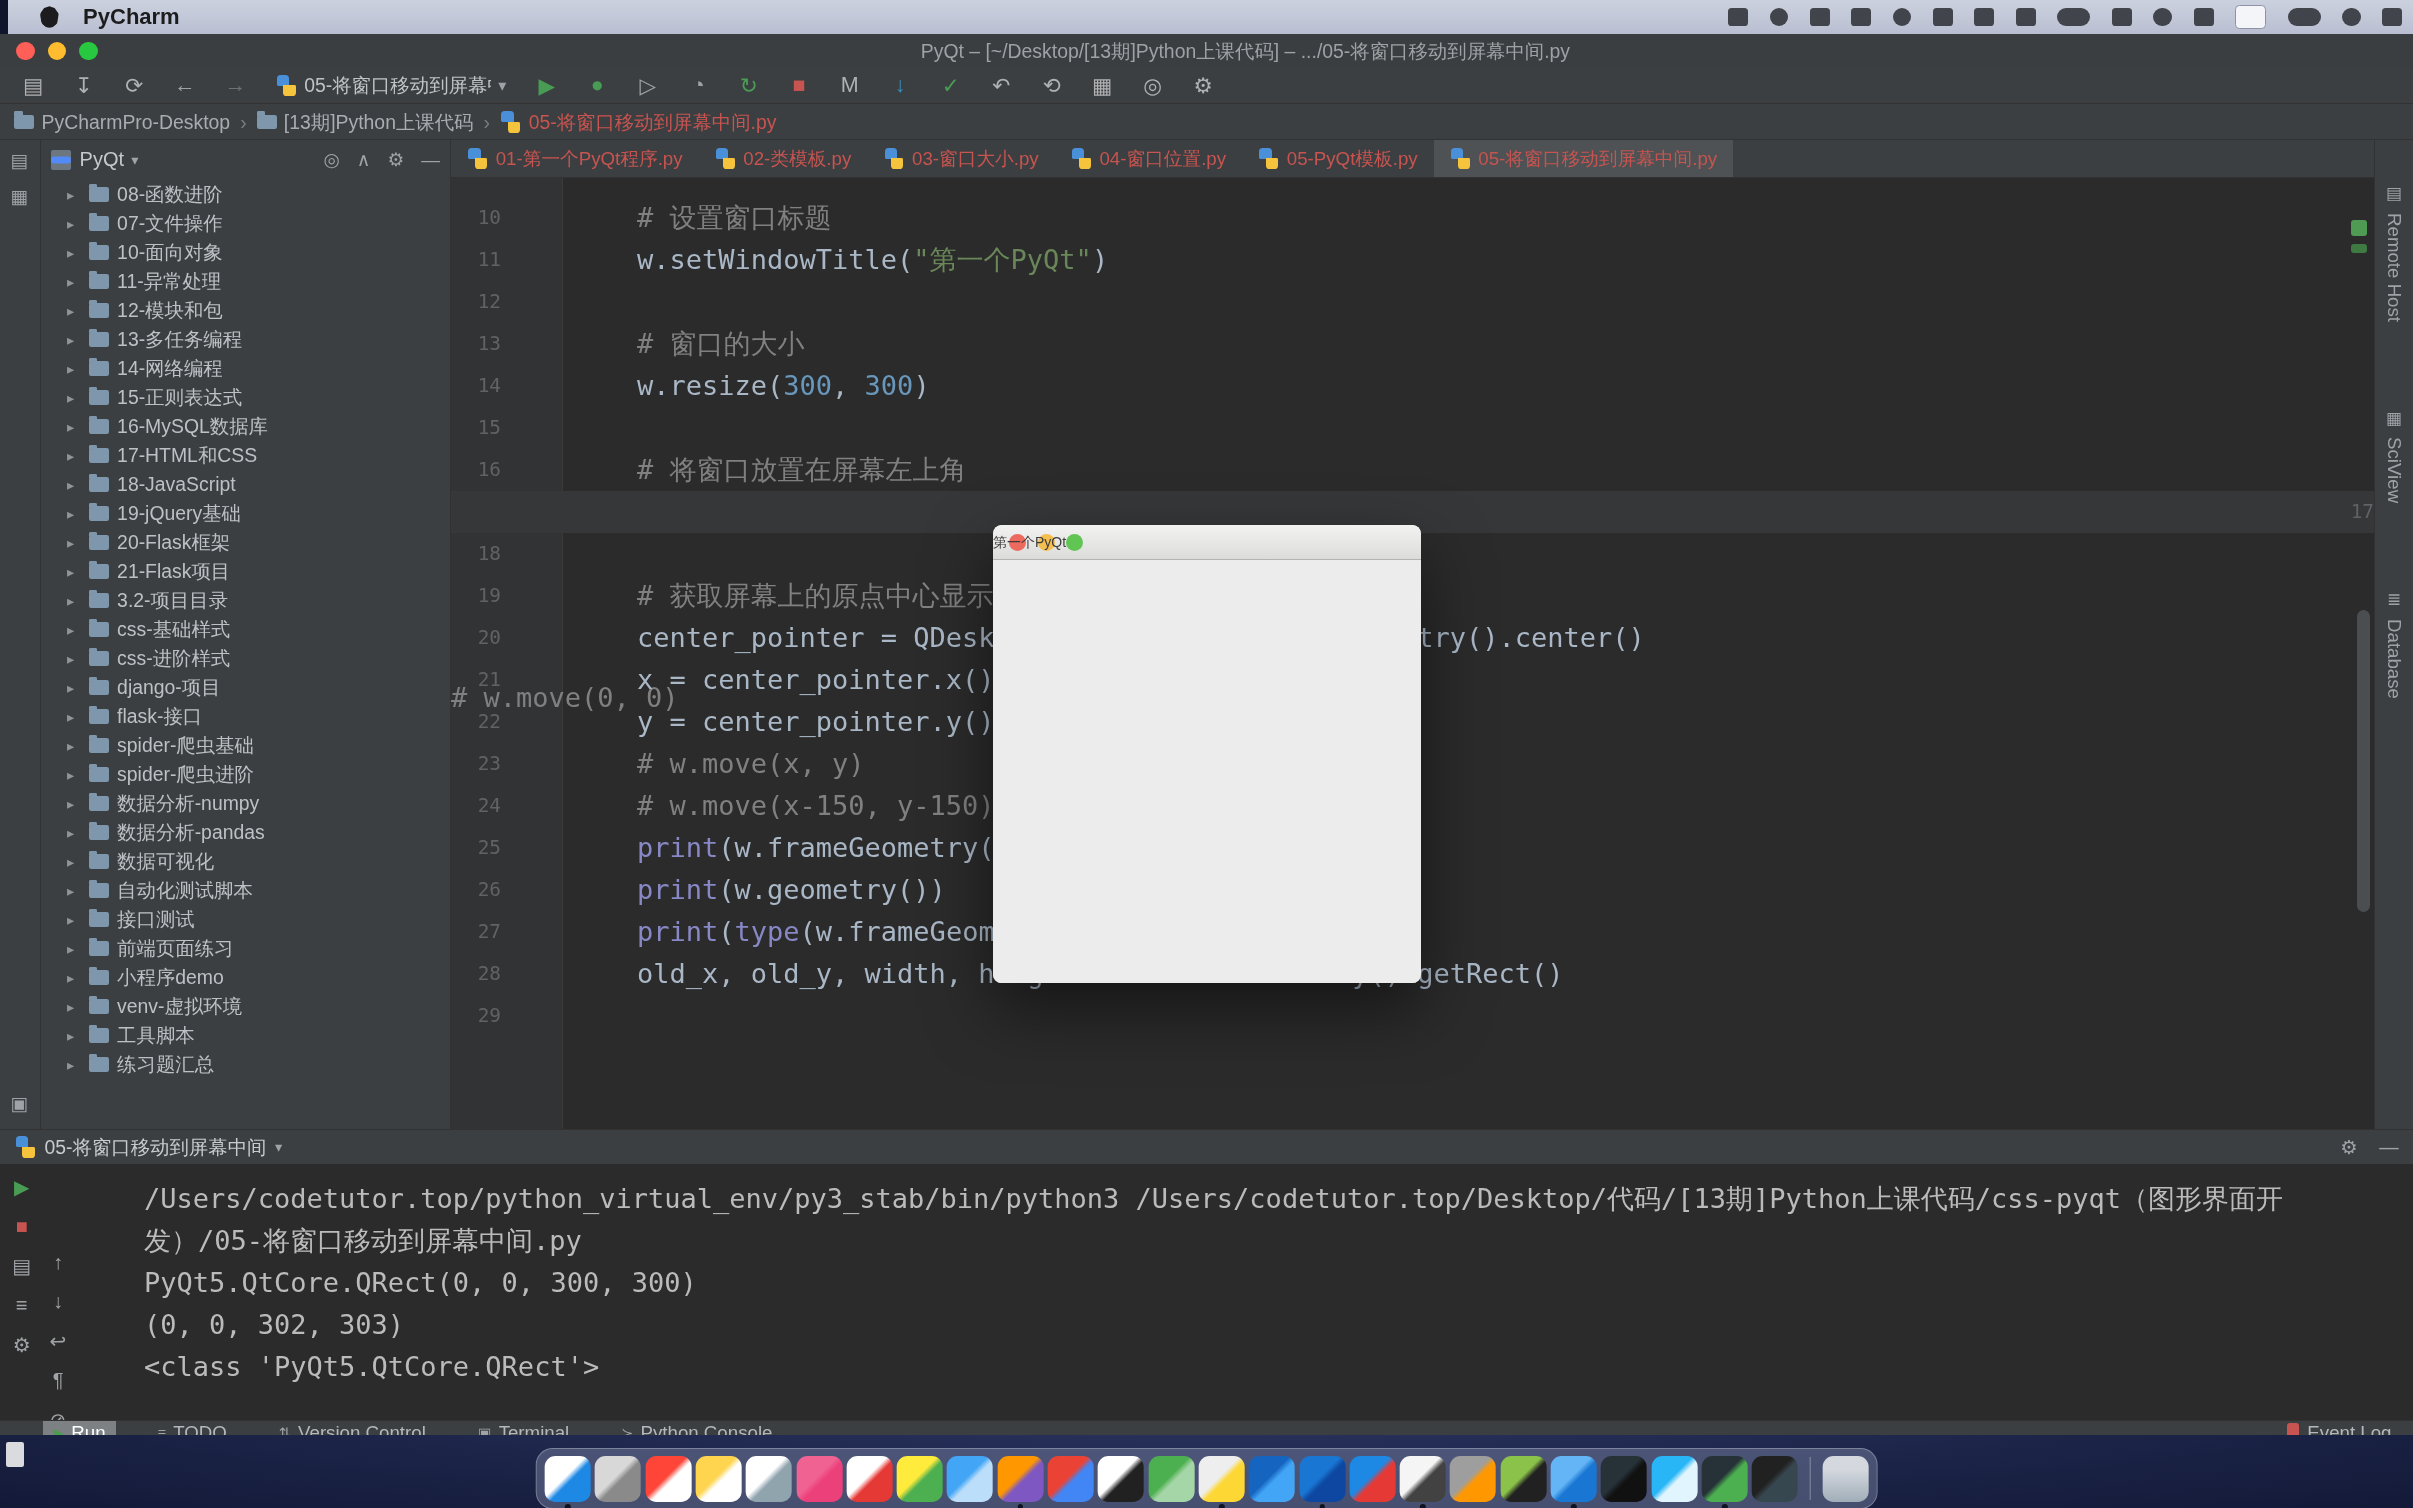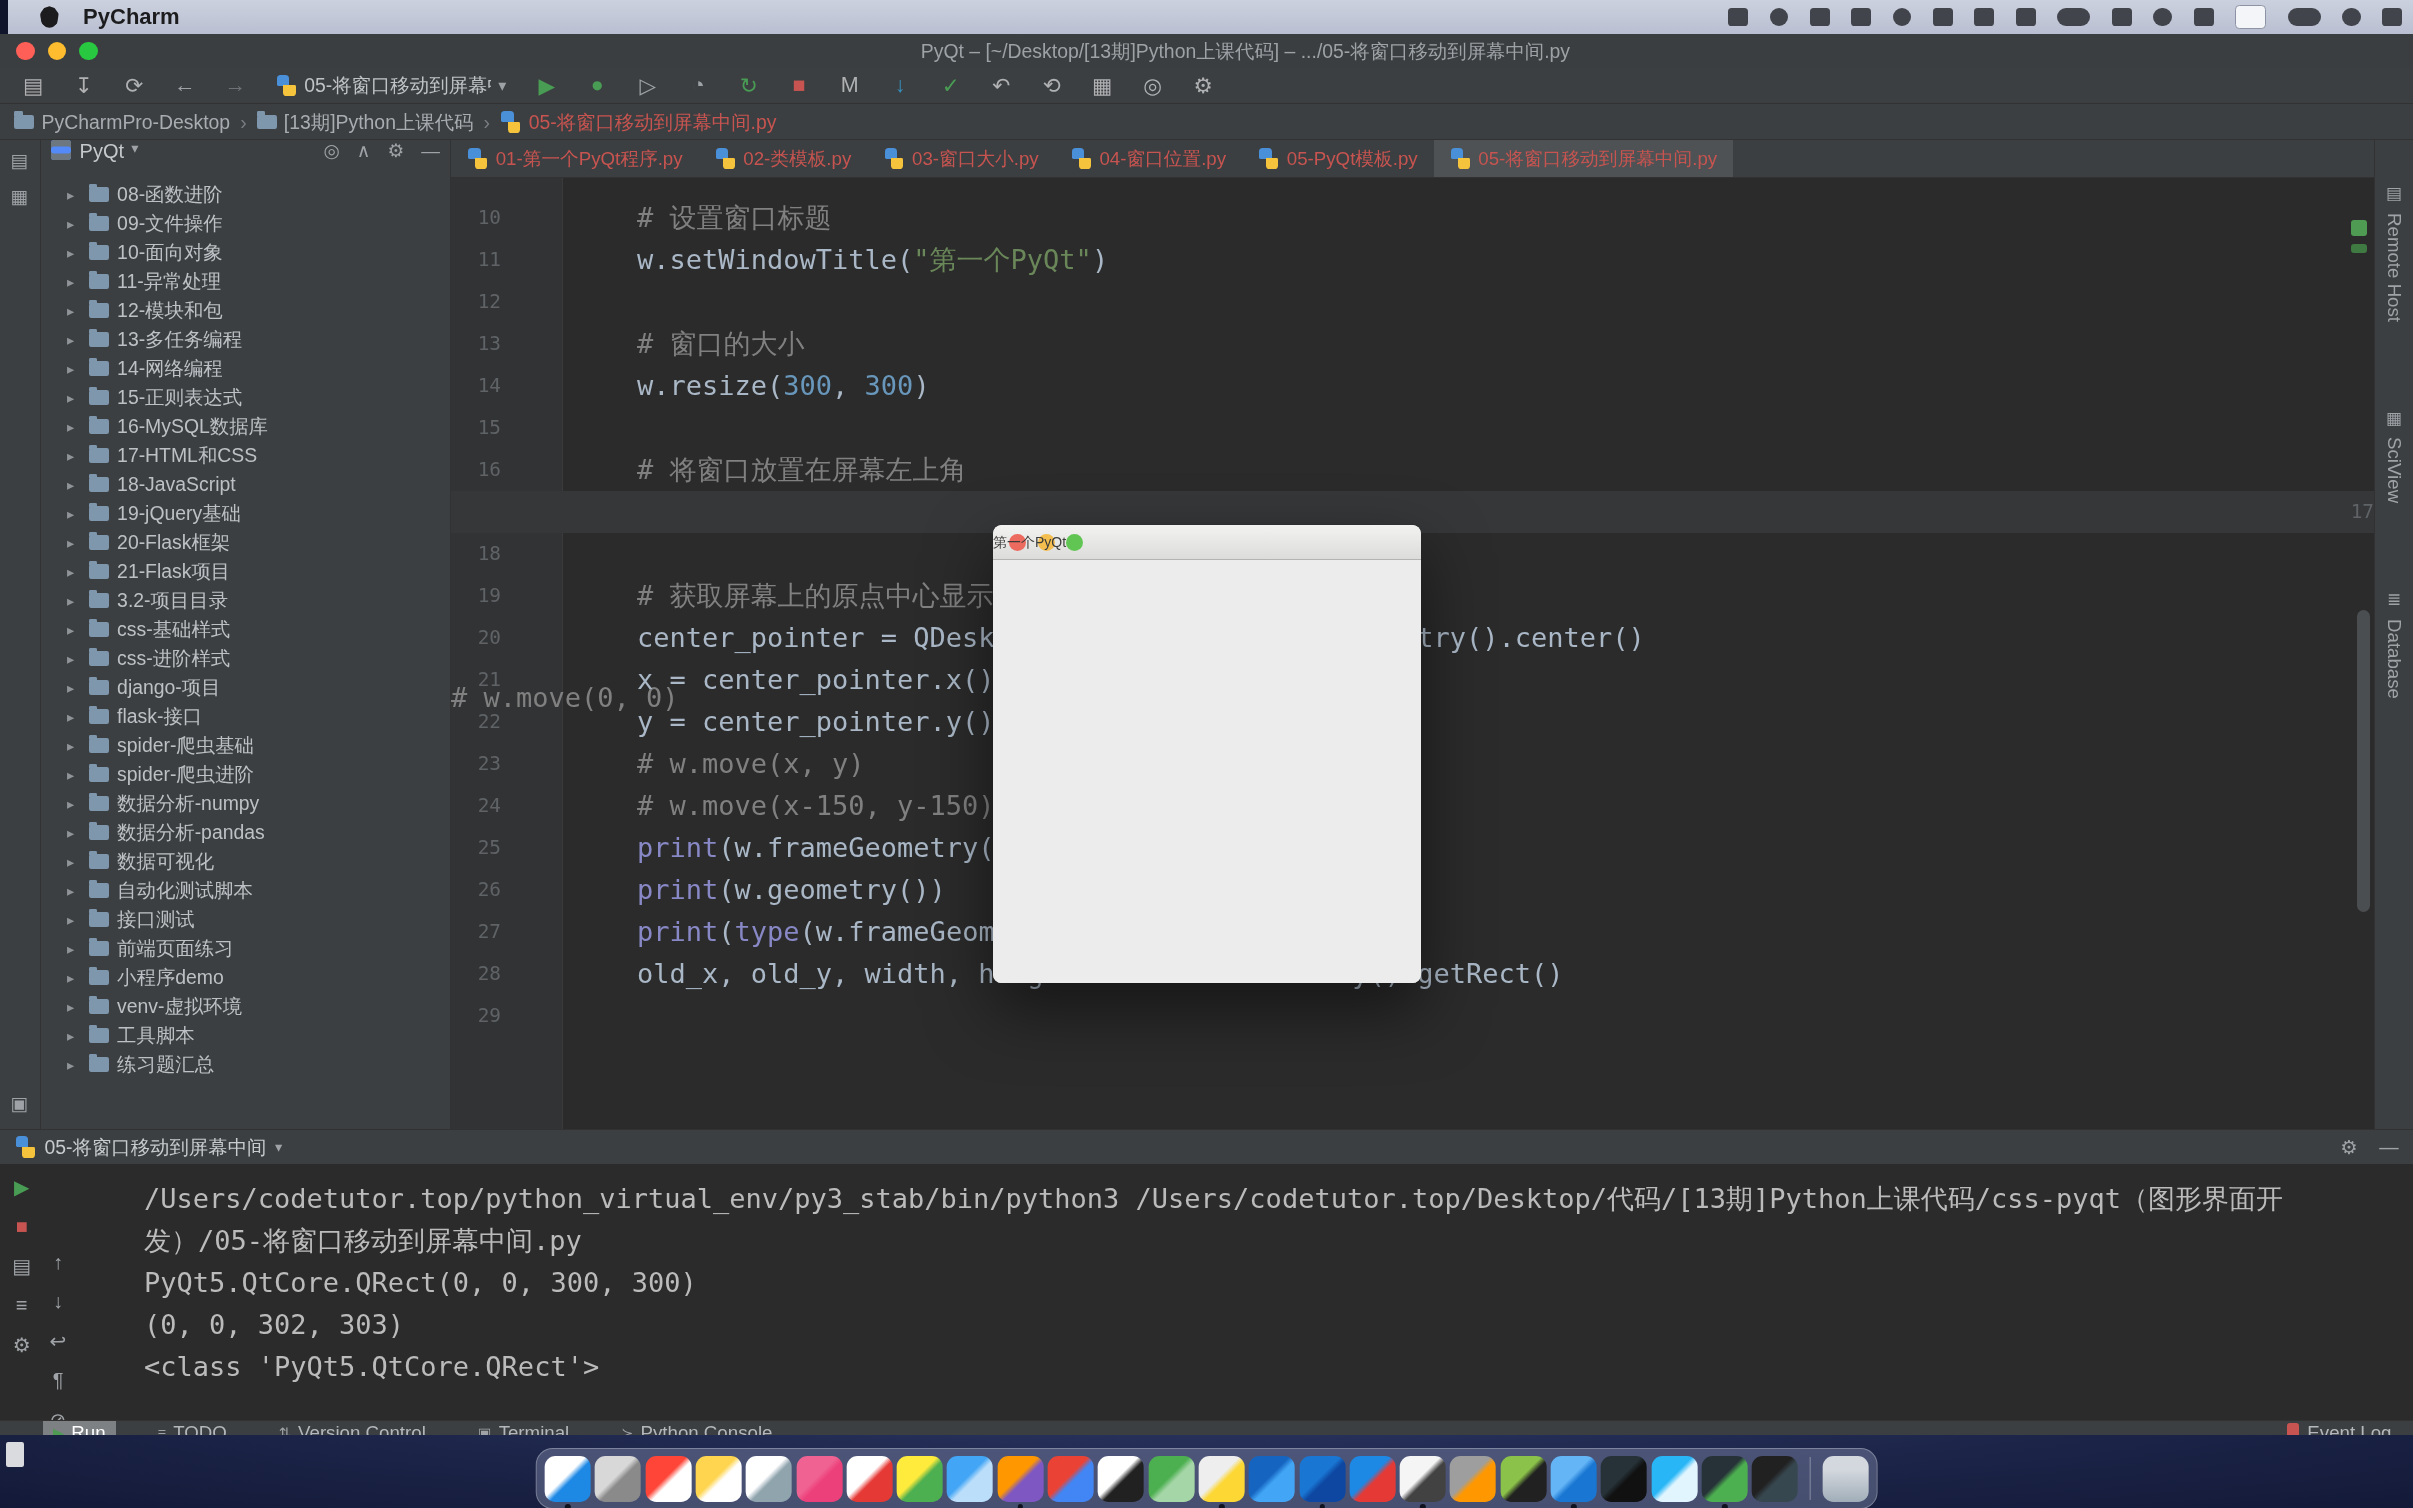--- a/index.html
+++ b/index.html
@@ -40,21 +40,21 @@
   .crumb{display:flex;align-items:center;gap:7.2px;white-space:nowrap;}
   .crumb-sep{color:#7a7f84;}
   .folder-ico{width:20px;height:14.4px;background:#7f97ad;border-radius:2.2px;position:relative;}
   .folder-ico:before{content:"";position:absolute;left:0;top:-3.6px;width:8.6px;height:4.3px;background:#7f97ad;border-radius:1.4px 1.4px 0 0;}
   .crumb.mod span.lbl{color:#c75450;}
   
   #main{position:absolute;left:0;top:106px;width:100%;height:989px;display:flex;}
   #stripe-left{width:40px;background:#3c3f41;border-right:0.7px solid #323232;position:relative;}
   .stripe-ico{position:absolute;left:8.6px;width:21.5px;height:21.5px;color:#9fa3a7;font-size:18.7px;text-align:center;}
   #project{width:409px;background:#3c3f41;border-right:0.7px solid #323232;position:relative;overflow:hidden;}
-  #proj-header{height:39px;display:flex;padding:0 10px;font-size:20px;color:#c6c9cc;}
+  #proj-header{height:39px;display:flex;align-items:center;padding:0 10px;font-size:20px;color:#c6c9cc;}
   #proj-header .pv-ico{width:20px;height:20px;background:#548af7;border-radius:2.9px;margin-right:8.6px;
      box-shadow:inset 0 -6.5px 0 #6d7780, inset 0 6.5px 0 #6d7780;}
   #proj-tools{margin-left:auto;display:flex;gap:17px;color:#9fa3a7;font-size:18.7px;}
   #tree{position:absolute;left:0;top:40px;right:0;bottom:0;font-size:19.4px;color:#bdc1c5;}
   .trow{display:flex;align-items:center;height:29px;padding-left:26px;white-space:nowrap;}
   .trow .arr{width:21.5px;color:#8f9498;font-size:14.4px;}
   .trow .folder-ico{margin-right:8.6px;flex:0 0 20px;}
   #editor{flex:1;background:#2b2b2b;position:relative;overflow:hidden;}
   #tabbar{height:37px;background:#3c3f41;border-bottom:0.7px solid #323232;display:flex;align-items:flex-end;}
   .etab{display:flex;align-items:center;gap:7.2px;height:37px;padding:0 16px;font-size:18.7px;color:#c75450;white-space:nowrap;}
@@ -223,21 +223,21 @@
         </div>
         <div id="tree">
             <div class="trow">
               <span class="arr">▸</span>
               <div class="folder-ico"></div>
               <span>08-函数进阶</span>
             </div>
             <div class="trow">
               <span class="arr">▸</span>
               <div class="folder-ico"></div>
-              <span>09-文件操作</span>
+              <span>07-文件操作</span>
             </div>
             <div class="trow">
               <span class="arr">▸</span>
               <div class="folder-ico"></div>
               <span>10-面向对象</span>
             </div>
             <div class="trow">
               <span class="arr">▸</span>
               <div class="folder-ico"></div>
               <span>11-异常处理</span>

